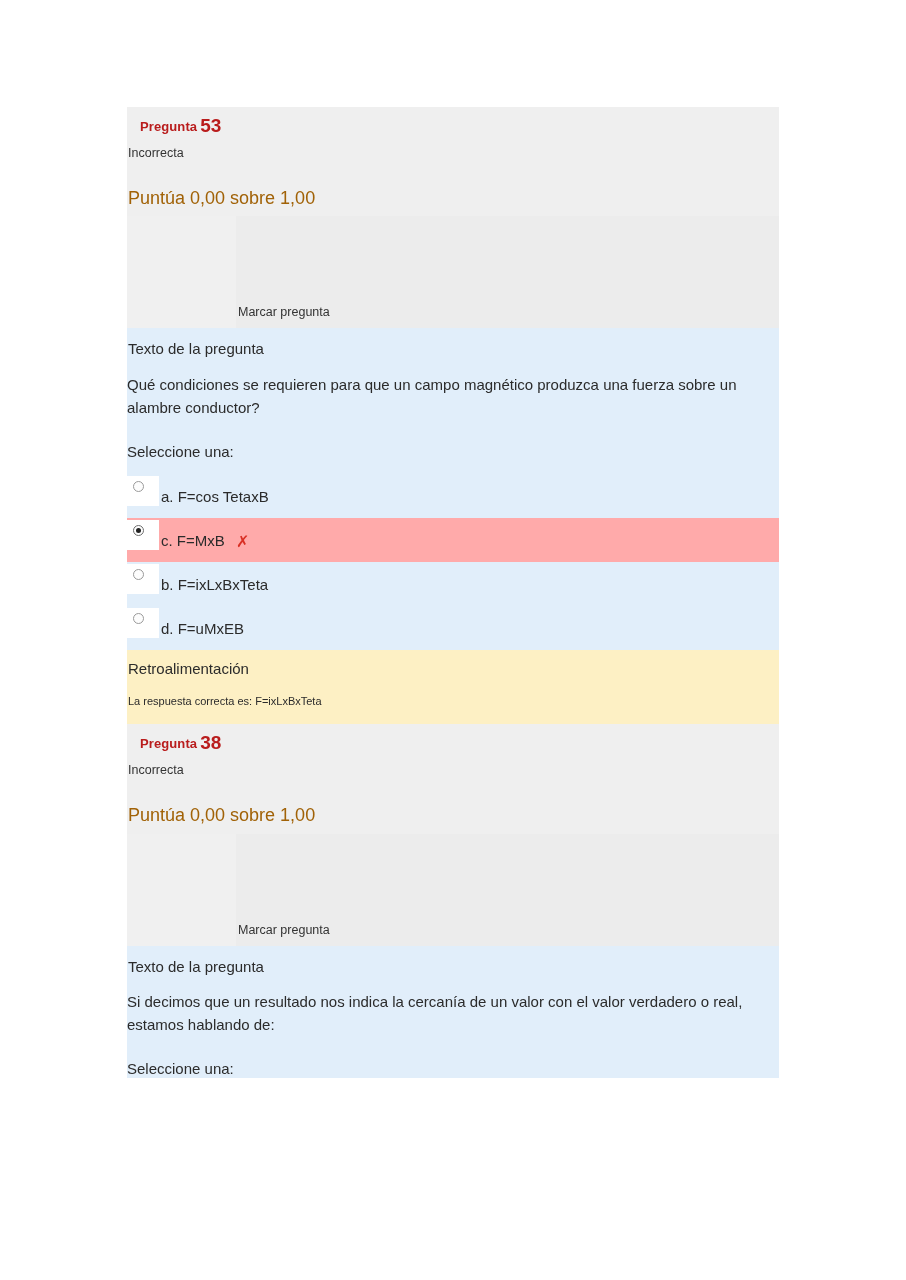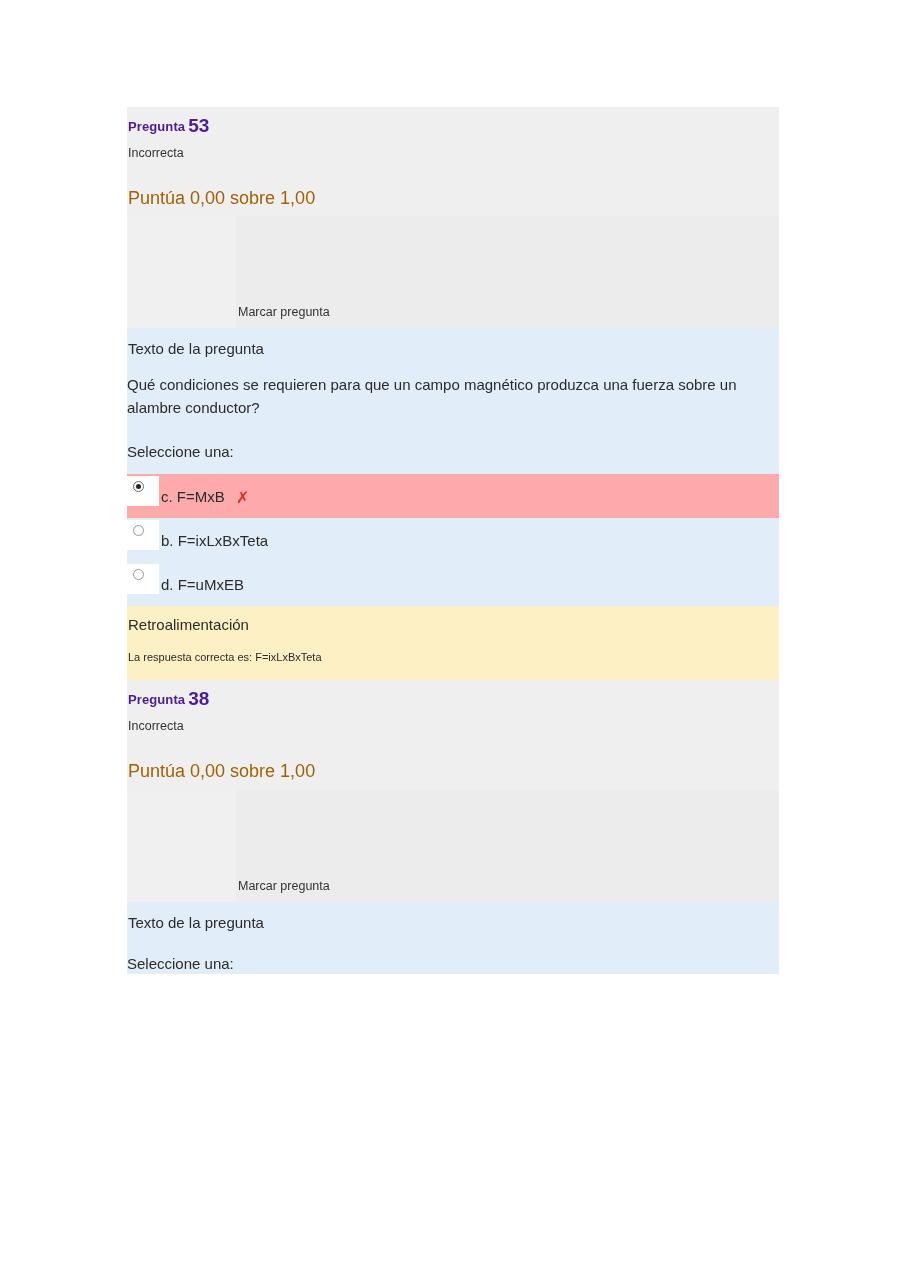--- a/index.html
+++ b/index.html
@@ -31,23 +31,24 @@
   .q-header {
     background: #efefef;
     position: relative;
   }
   .q-header .info {
     padding: 9px 0 0 1px;
   }
   .q-title {
     font-size: 13px;
     font-weight: bold;
-    color: #4c1d95;
+    color: #b91c1c;
     line-height: 1.1;
     letter-spacing: 0.1px;
+    padding-left: 12px;
   }
   .q-title .q-num {
     font-size: 19px;
     font-weight: bold;
     vertical-align: -1px;
     margin-left: 3px;
   }
   .q-state {
     font-size: 12.5px;
     color: #333333;
@@ -217,20 +218,29 @@
         <div class="q-flag-label">Marcar pregunta</div>
       </div>
     </div>
 
     <div class="q-body">
       <div class="q-label">Texto de la pregunta</div>
       <div class="q-text">Qué condiciones se requieren para que un campo magnético produzca una fuerza sobre un alambre conductor?</div>
       <div class="q-select">Seleccione una:</div>
 
       <div class="options">
+        <div class="option">
+          <div class="opt-radio-box">
+            <span class="radio"></span>
+          </div>
+          <div class="opt-text">
+            <span>a.</span>
+            <span>F=cos TetaxB</span>
+          </div>
+        </div>
 
         <div class="option wrong">
           <div class="opt-radio-box">
             <span class="radio checked"></span>
           </div>
           <div class="opt-text">
             <span>c.</span>
             <span>F=MxB</span>
             <span class="cross-icon">✗</span>
           </div>
@@ -273,18 +283,19 @@
       </div>
       <div class="q-flag-area">
         <div class="q-flag-left"></div>
         <div class="q-flag-right"></div>
         <div class="q-flag-label">Marcar pregunta</div>
       </div>
     </div>
 
     <div class="q-body">
       <div class="q-label">Texto de la pregunta</div>
+      <div class="q-text">Si decimos que un resultado nos indica la cercanía de un valor con el valor verdadero o real, estamos hablando de:</div>
       <div class="q-select">Seleccione una:</div>
 
     </div>
 
   </div>
 </div>
 
 </body></html>

